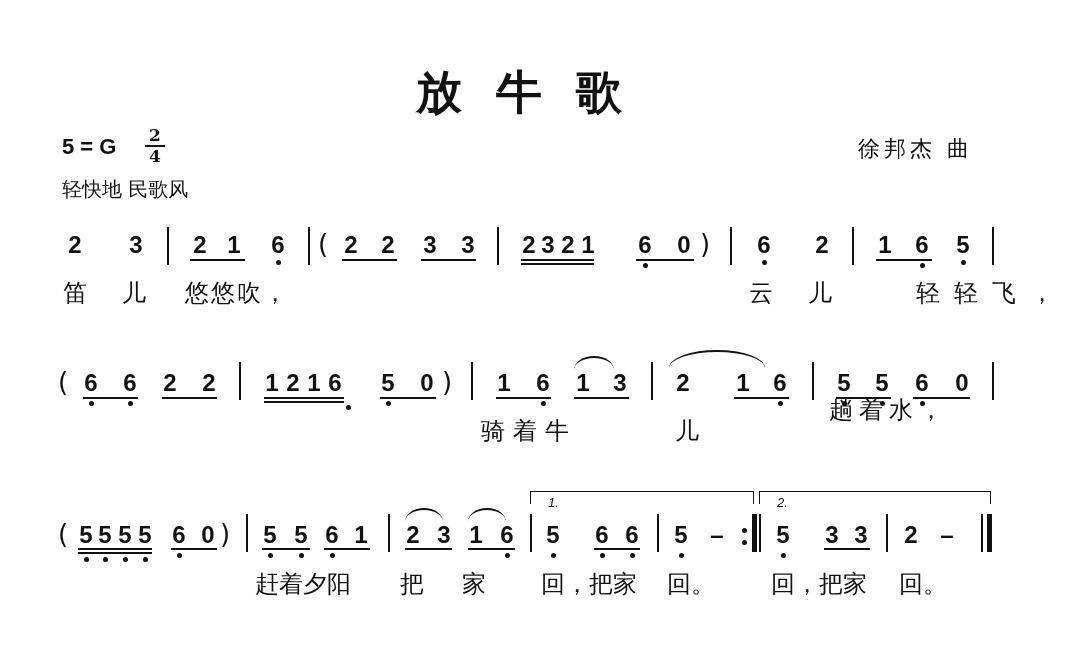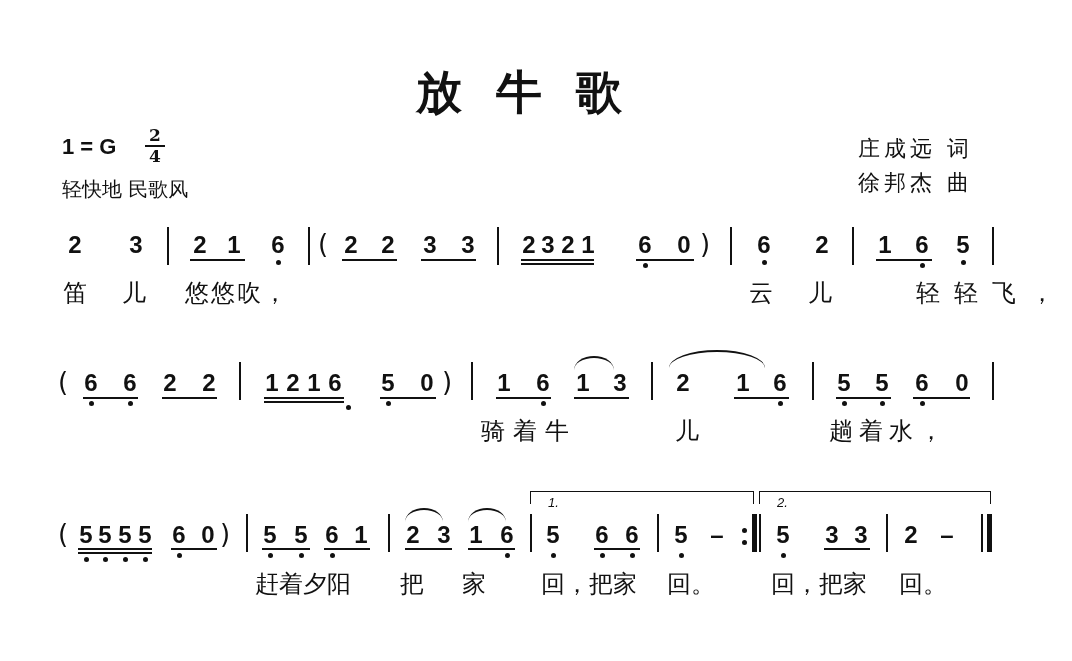--- a/index.html
+++ b/index.html
@@ -21,29 +21,28 @@
   .slur { position: absolute; border-top: 2px solid #111; border-radius: 50% 50% 0 0 / 100% 100% 0 0; height: 12px; }
   .volta { position: absolute; border-top: 1.5px solid #111; border-left: 1.5px solid #111; border-right: 1.5px solid #111; height: 12px; }
   .volta-num { position: absolute; font-family: "Liberation Sans", sans-serif; font-style: italic; font-size: 13px; }
   .repeat-dots { position: absolute; width: 5px; }
   .repeat-dots span { display: block; width: 5px; height: 5px; border-radius: 50%; background: #111; margin-bottom: 7px; }
 </style>
 </head>
 <body>
 
 <div class="abs title">放牛歌</div>
-<div class="abs key">1 = G</div>
+<div class="abs key">5 = G</div>
 <div class="abs timesig">
   <div>2</div>
   <div class="line"></div>
   <div>4</div>
 </div>
 <div class="abs tempo">轻快地  民歌风</div>
 <div class="abs credits">
-  <div>庄成远  词</div>
   <div>徐邦杰  曲</div>
 </div>
 
 <div>
   <span class="note" style="left:67px;top:232px">2</span>
   <span class="note" style="left:128px;top:232px">3</span>
   <div class="bar" style="left:167px;top:227px"></div>
 
   <span class="note" style="left:192px;top:232px">2</span>
   <span class="note" style="left:226px;top:232px">1</span>
@@ -145,21 +144,21 @@
   <div class="dot" style="left:880px;top:401px"></div>
   <div class="uline" style="left:836px;top:397px;width:55px"></div>
   <span class="note" style="left:914px;top:370px">6</span>
   <div class="dot" style="left:920px;top:401px"></div>
   <span class="note" style="left:954px;top:370px">0</span>
   <div class="uline" style="left:913px;top:397px;width:57px"></div>
   <div class="bar" style="left:992px;top:362px"></div>
 
   <span class="lyric" style="left:481px;top:417px;letter-spacing:8px">骑着牛</span>
   <span class="lyric" style="left:675px;top:417px">儿</span>
-  <span class="lyric" style="left:829px;top:417px;letter-spacing:6px">趟着水，</span>
+  <span class="lyric" style="left:829px;top:396px;letter-spacing:6px">趟着水，</span>
 </div>
 
 <div>
   <span class="paren" style="left:58px;top:521px">(</span>
   <span class="note" style="left:78px;top:522px">5</span>
   <span class="note" style="left:97px;top:522px">5</span>
   <span class="note" style="left:117px;top:522px">5</span>
   <span class="note" style="left:137px;top:522px">5</span>
   <div class="uline" style="left:78px;top:548px;width:74px"></div>
   <div class="uline" style="left:78px;top:552px;width:74px"></div>

